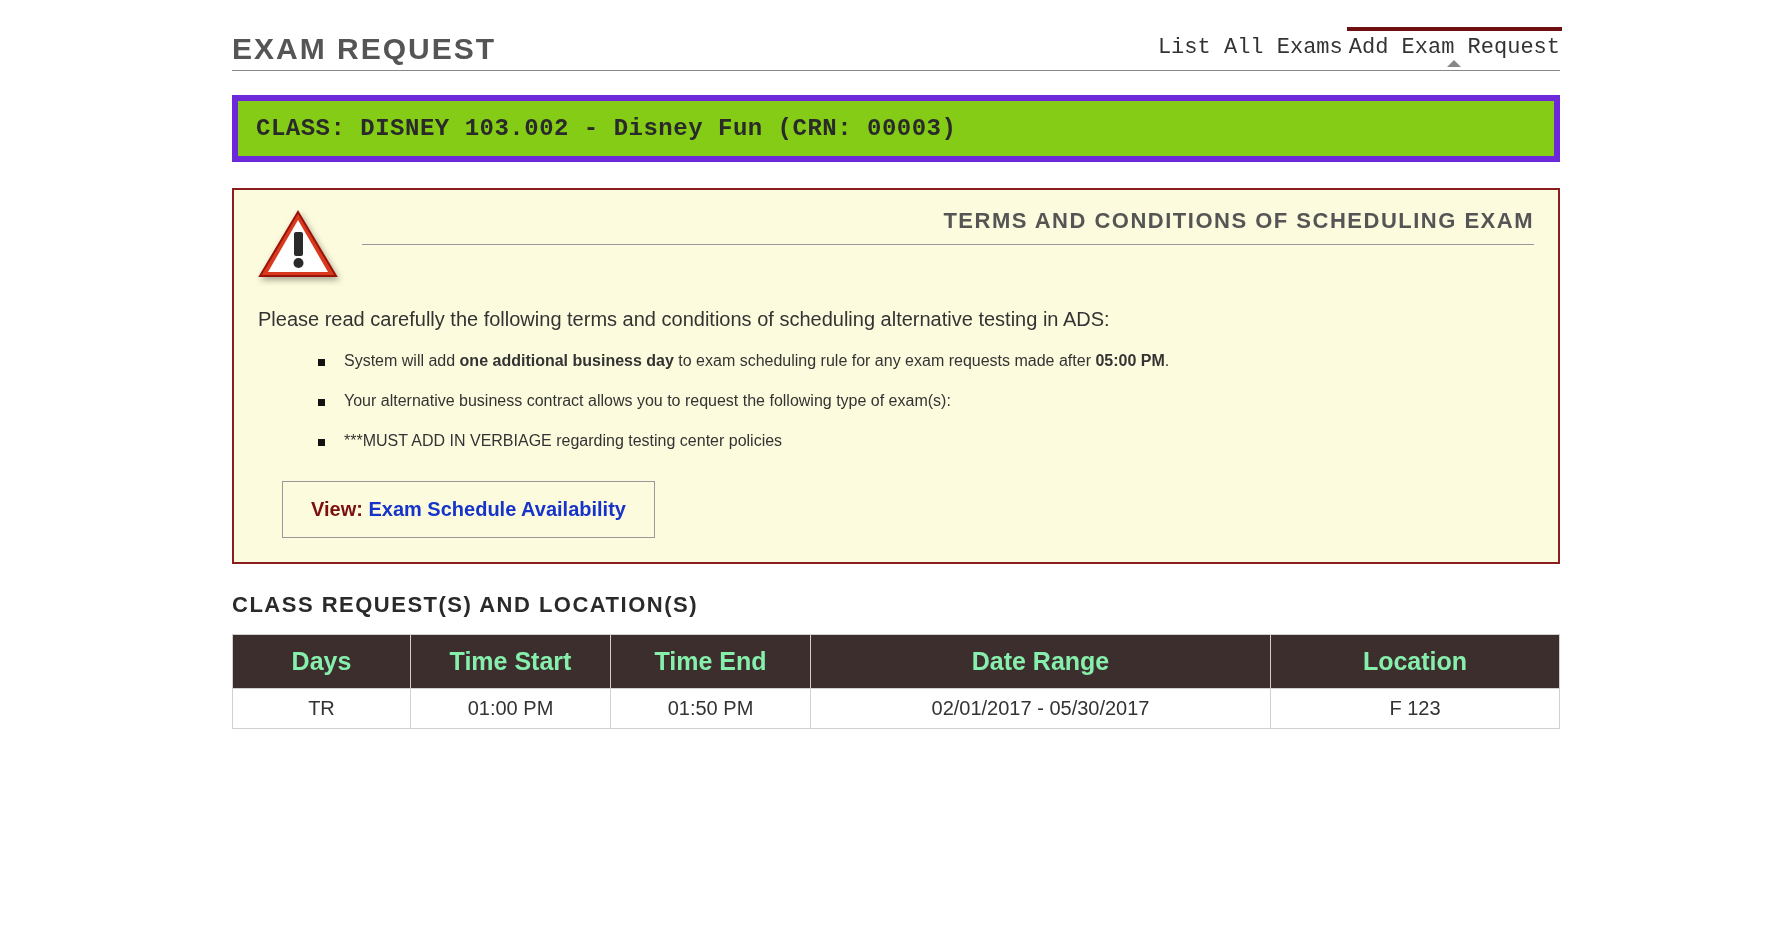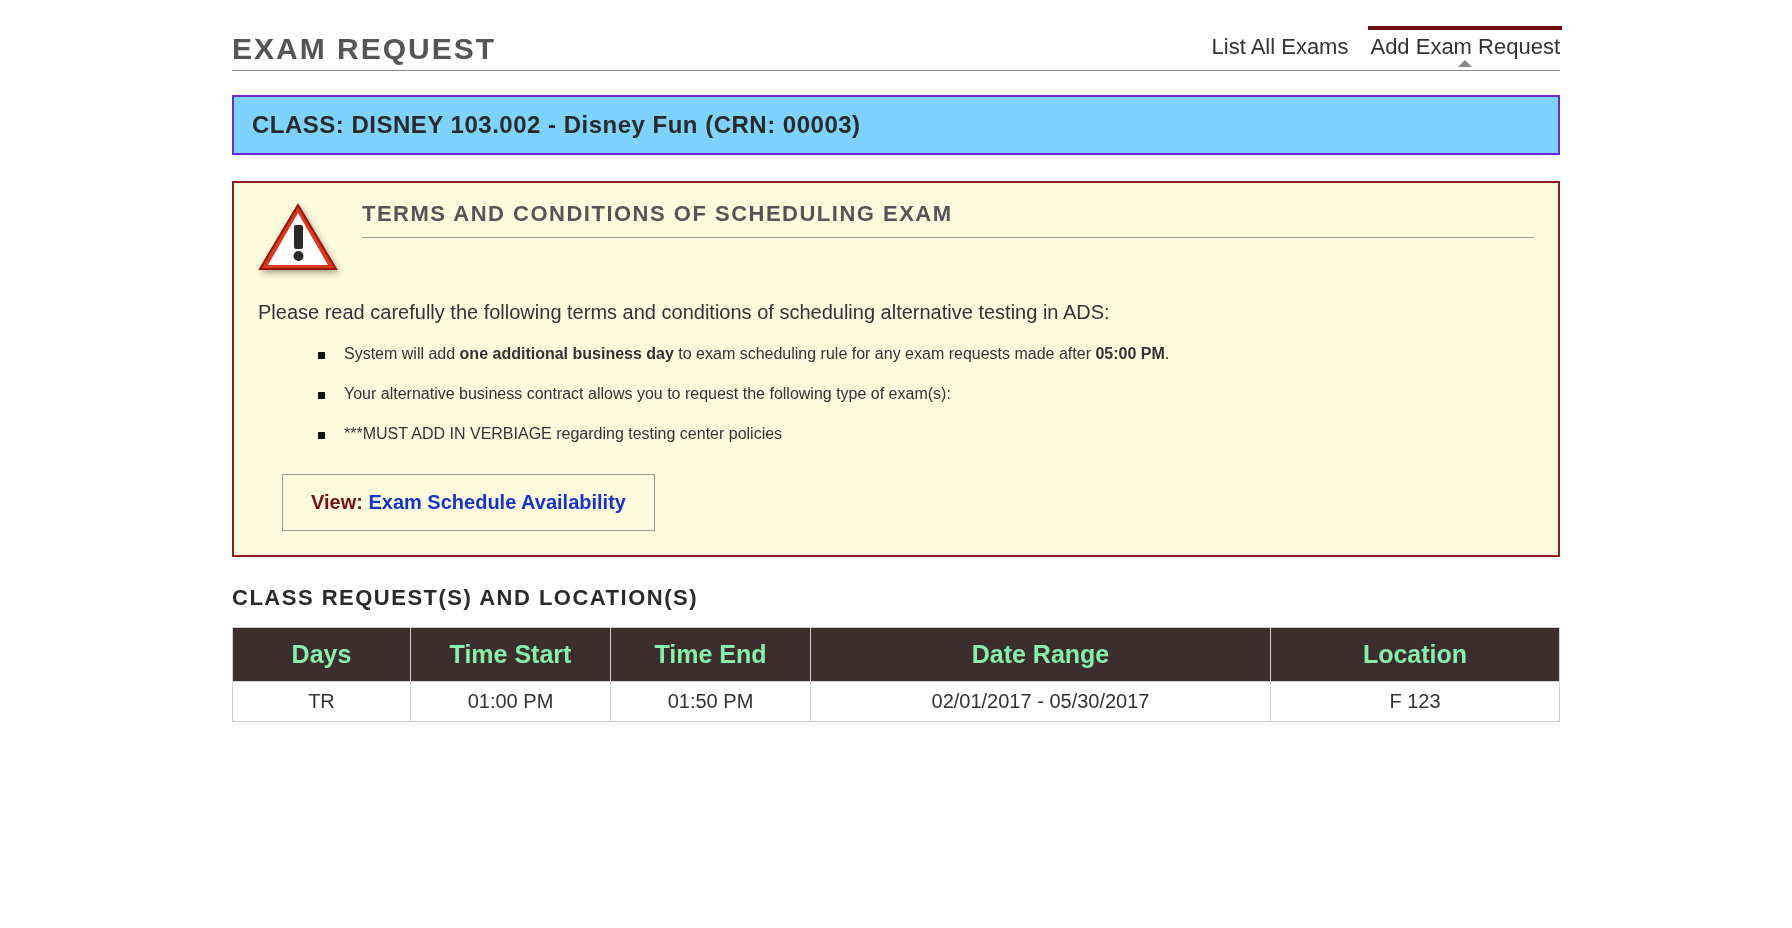--- a/index.html
+++ b/index.html
@@ -27,22 +27,23 @@
   .page-title {
     font-size: 30px;
     letter-spacing: 2px;
     color: #555;
     font-weight: 600;
     font-family: Arial, sans-serif;
   }
   .tabs {
     display: flex;
     align-items: flex-start;
-    gap: 22px;
+    gap: 6px;
     position: relative;
+    font-family: Liberation Mono, monospace;
   }
   .tab {
     font-size: 22px;
     color: #333;
     padding-bottom: 6px;
     position: relative;
     cursor: pointer;
   }
   .tab.active::before {
     content: "";
@@ -59,26 +60,26 @@
     left: 50%;
     bottom: -1px;
     transform: translateX(-50%);
     width: 0;
     height: 0;
     border-left: 7px solid transparent;
     border-right: 7px solid transparent;
     border-bottom: 7px solid #888;
   }
   .class-banner {
-    border: 2px solid #6d28d9;
-    background: #7dd3fc;
+    border: 6px solid #6d28d9;
+    background: #84cc16;
     padding: 14px 18px;
     font-size: 24px;
     font-weight: bold;
-    font-family: Liberation Sans, sans-serif;
+    font-family: Liberation Mono, monospace;
     color: #2a2a2a;
     letter-spacing: 0.5px;
     margin-bottom: 26px;
   }
   .terms-box {
     border: 2px solid #8a1d1d;
     background: #fdfbdd;
     padding: 18px 24px 24px 24px;
     margin-bottom: 28px;
   }
@@ -87,20 +88,21 @@
     align-items: flex-start;
     gap: 24px;
   }
   .warning-icon {
     flex-shrink: 0;
     margin-top: 2px;
     filter: drop-shadow(2px 3px 3px rgba(0,0,0,0.35));
   }
   .terms-title-wrap {
     flex: 1;
+    text-align: right;
   }
   .terms-title {
     font-size: 22px;
     letter-spacing: 1.5px;
     font-weight: bold;
     color: #555;
     font-family: Arial, sans-serif;
     padding-bottom: 10px;
     border-bottom: 1px solid #999;
     margin-bottom: 8px;

